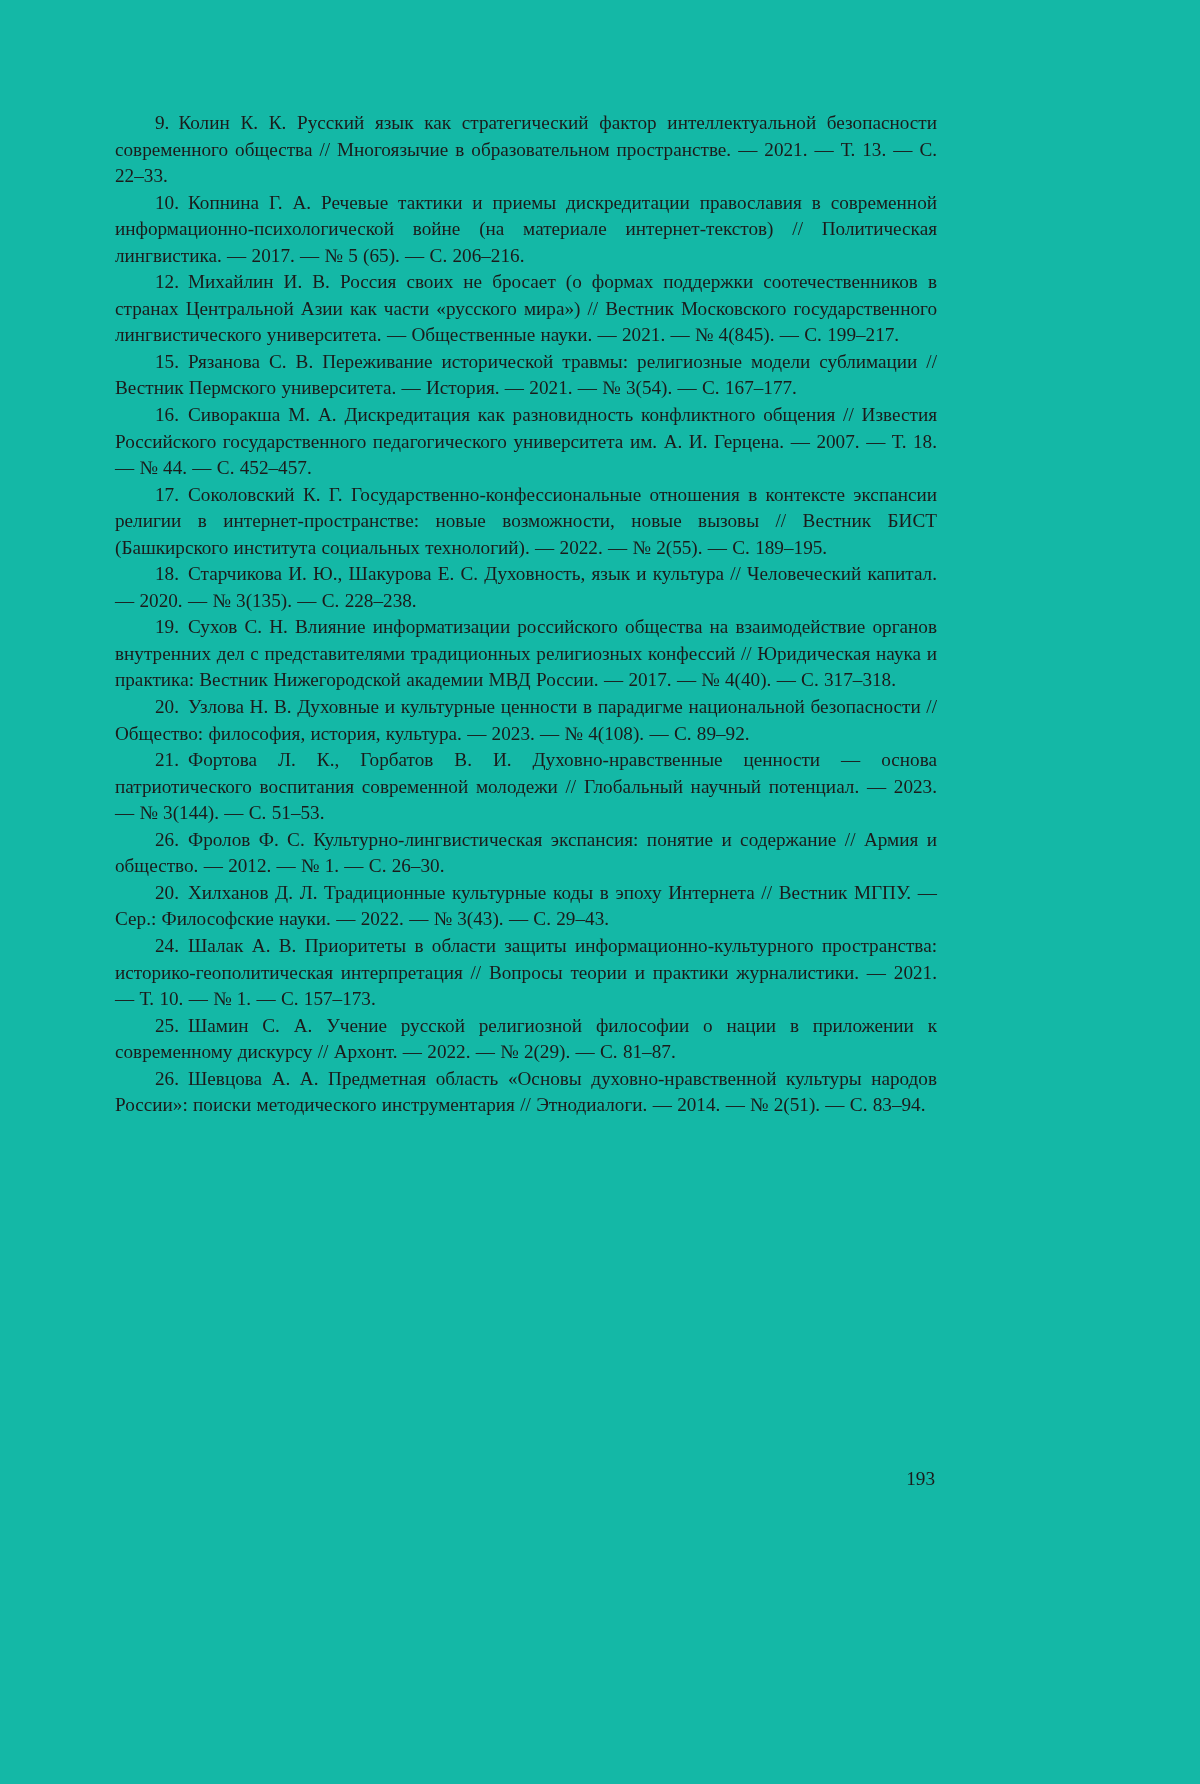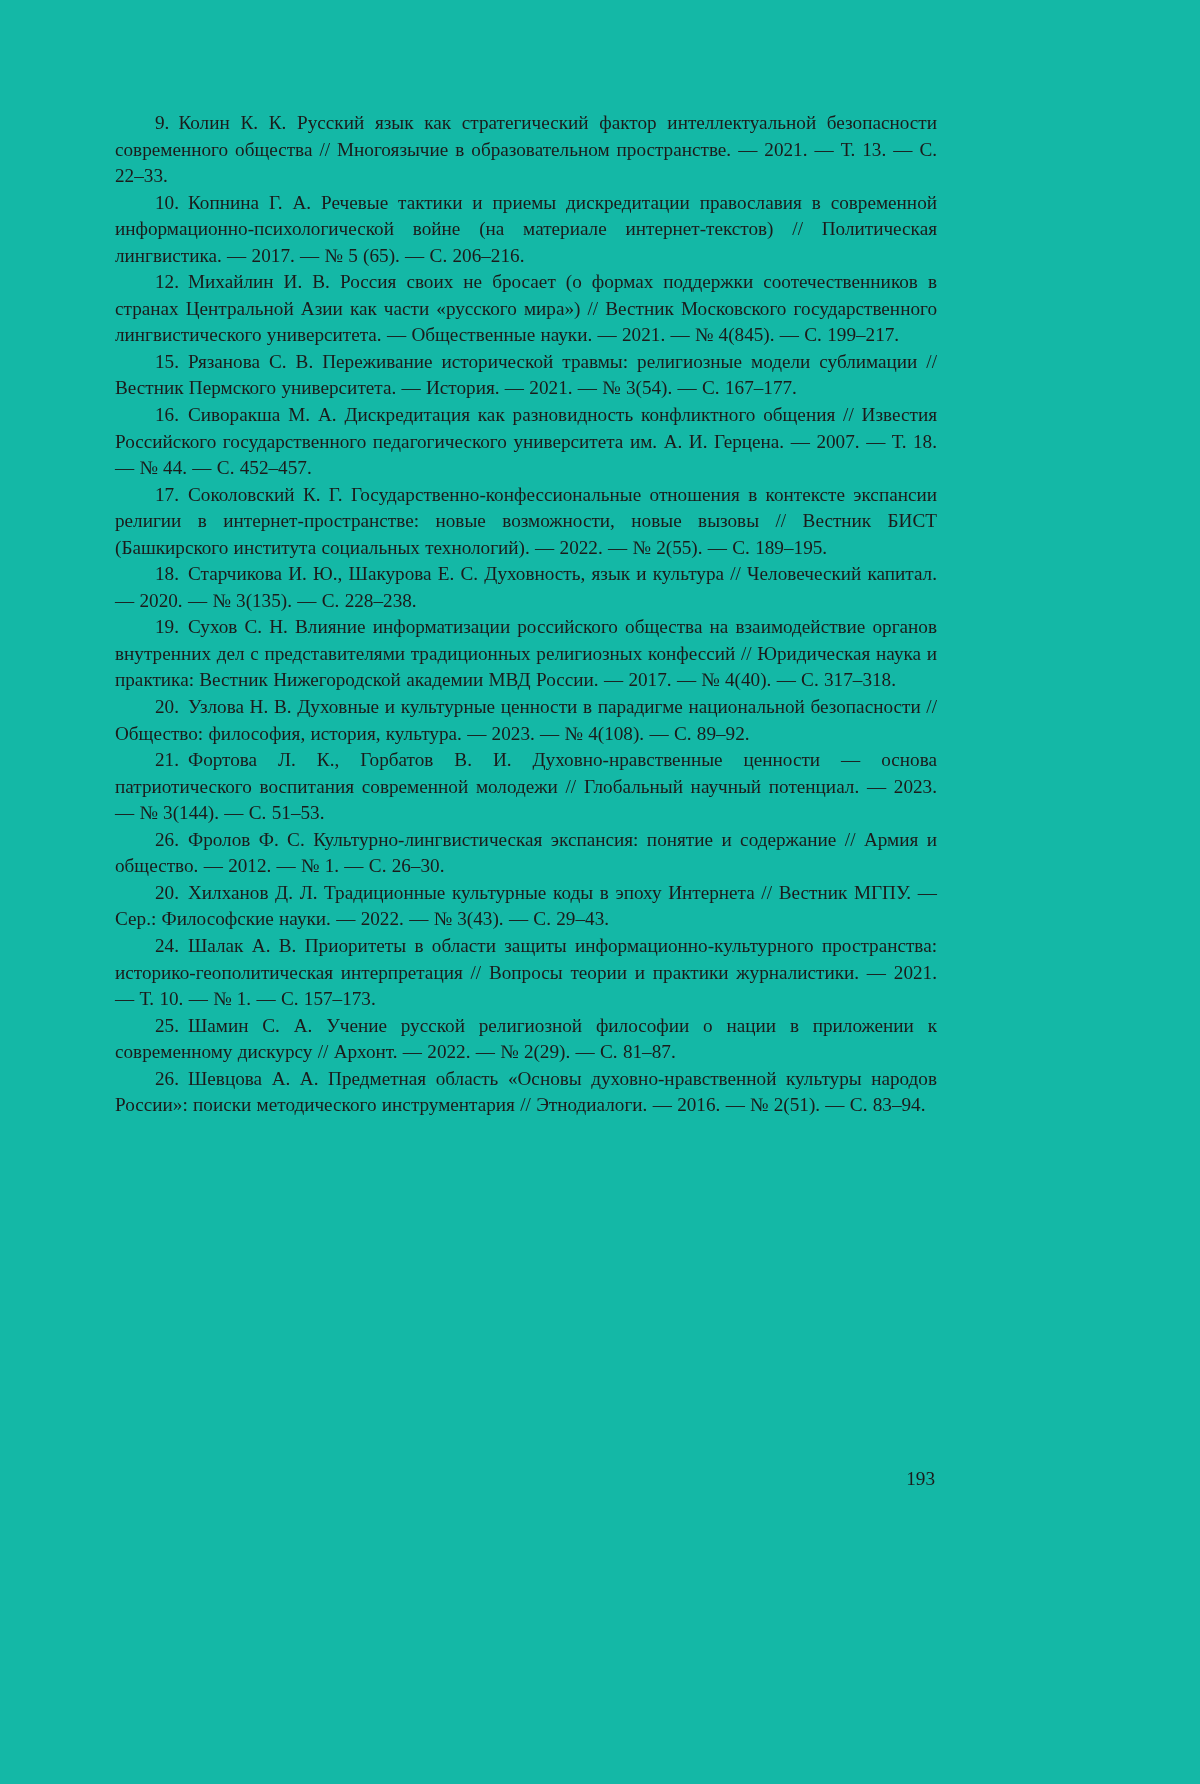--- a/index.html
+++ b/index.html
@@ -73,16 +73,16 @@
   <p class="ref"><span class="ref-num">21.</span><span class="ref-text">Фортова Л. К., Горбатов В. И. Духовно-нравственные ценности — основа патриотического воспитания современной молодежи // Глобальный научный потенциал. — 2023. — № 3(144). — С. 51–53.</span></p>
 
   <p class="ref"><span class="ref-num">26.</span><span class="ref-text">Фролов Ф. С. Культурно-лингвистическая экспансия: понятие и содержание // Армия и общество. — 2012. — № 1. — С. 26–30.</span></p>
 
   <p class="ref"><span class="ref-num">20.</span><span class="ref-text">Хилханов Д. Л. Традиционные культурные коды в эпоху Интернета // Вестник МГПУ. — Сер.: Философские науки. — 2022. — № 3(43). — С. 29–43.</span></p>
 
   <p class="ref"><span class="ref-num">24.</span><span class="ref-text">Шалак А. В. Приоритеты в области защиты информационно-культурного пространства: историко-геополитическая интерпретация // Вопросы теории и практики журналистики. — 2021. — Т. 10. — № 1. — С. 157–173.</span></p>
 
   <p class="ref"><span class="ref-num">25.</span><span class="ref-text">Шамин С. А. Учение русской религиозной философии о нации в приложении к современному дискурсу // Архонт. — 2022. — № 2(29). — С. 81–87.</span></p>
 
-  <p class="ref"><span class="ref-num">26.</span><span class="ref-text">Шевцова А. А. Предметная область «Основы духовно-нравственной культуры народов России»: поиски методического инструментария // Этнодиалоги. — 2016. — № 2(51). — С. 83–94.</span></p>
+  <p class="ref"><span class="ref-num">26.</span><span class="ref-text">Шевцова А. А. Предметная область «Основы духовно-нравственной культуры народов России»: поиски методического инструментария // Этнодиалоги. — 2014. — № 2(51). — С. 83–94.</span></p>
 </div>
   <div class="page-number">193</div>
 </div>
 
 </body></html>

